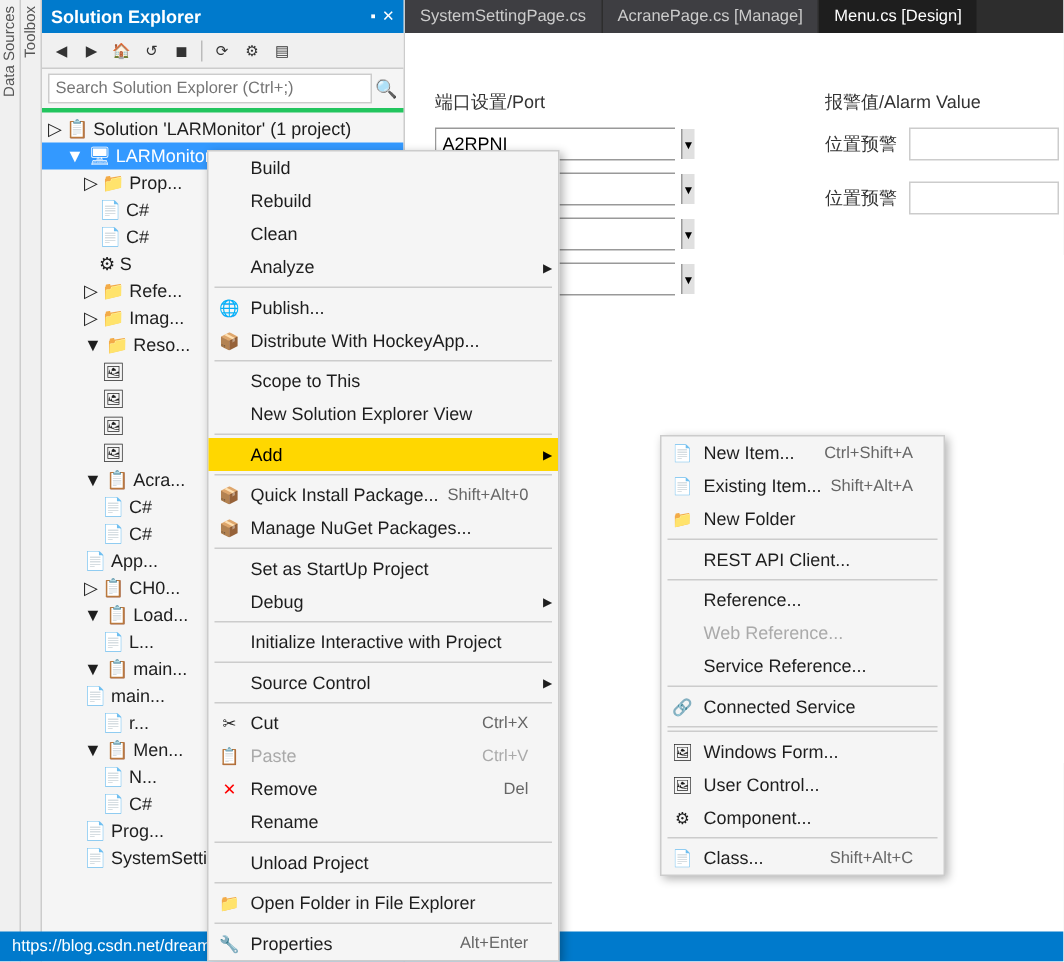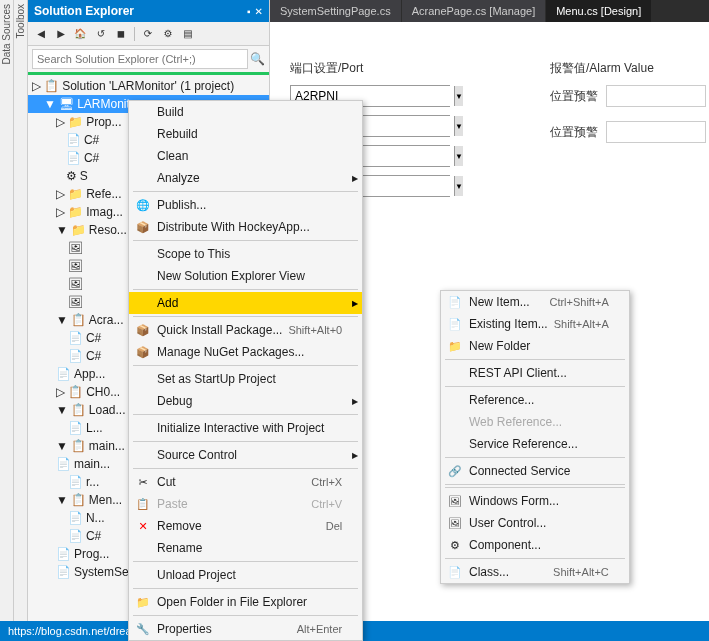--- a/index.html
+++ b/index.html
@@ -493,21 +493,21 @@
         <input type="text" value="" style="">
       </div>
       <div class="alarm-row">
         <span>位置预警</span>
         <input type="text" value="" style="">
       </div>
     </div>
   </div>
 </div>
 
-<div class="context-menu" style="left: 128px; top: 100px;">
+<div class="context-menu" style="left: 138px; top: 100px;">
   <div class="menu-item">
       <span>Build</span>
     </div>
   <div class="menu-item">
       <span>Rebuild</span>
     </div>
   <div class="menu-item">
       <span>Clean</span>
     </div>
   <div class="menu-item">

